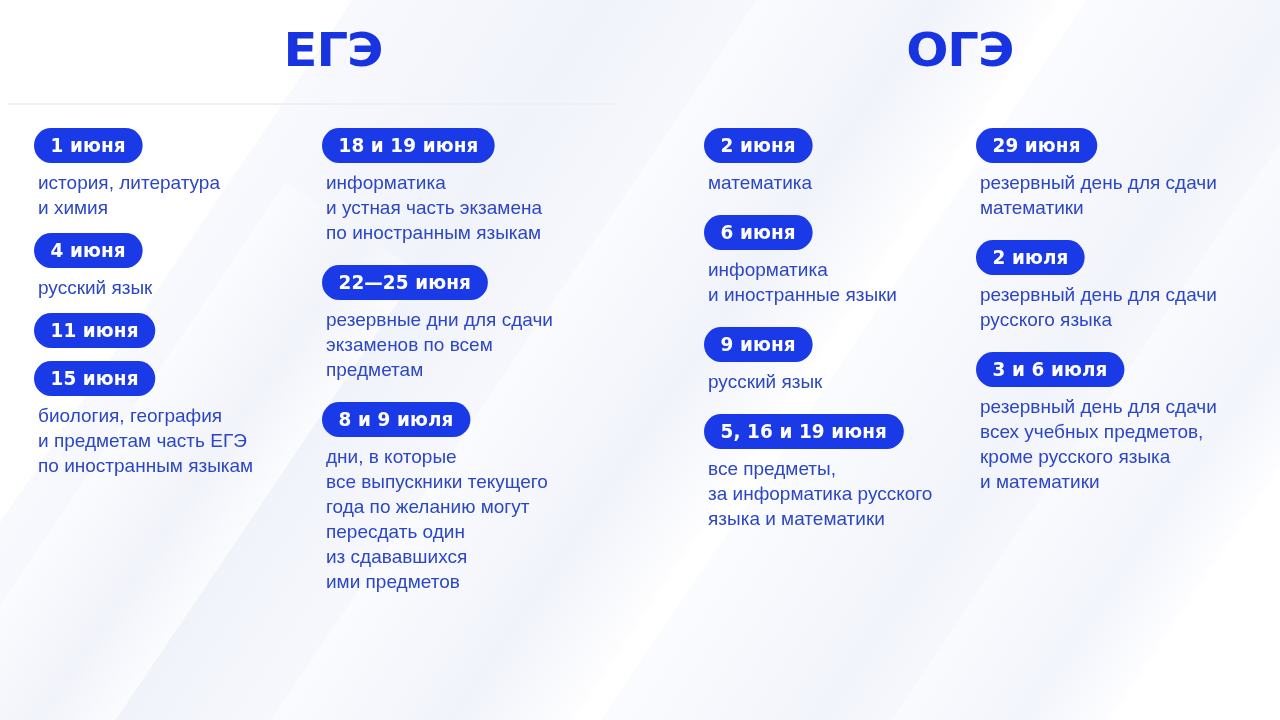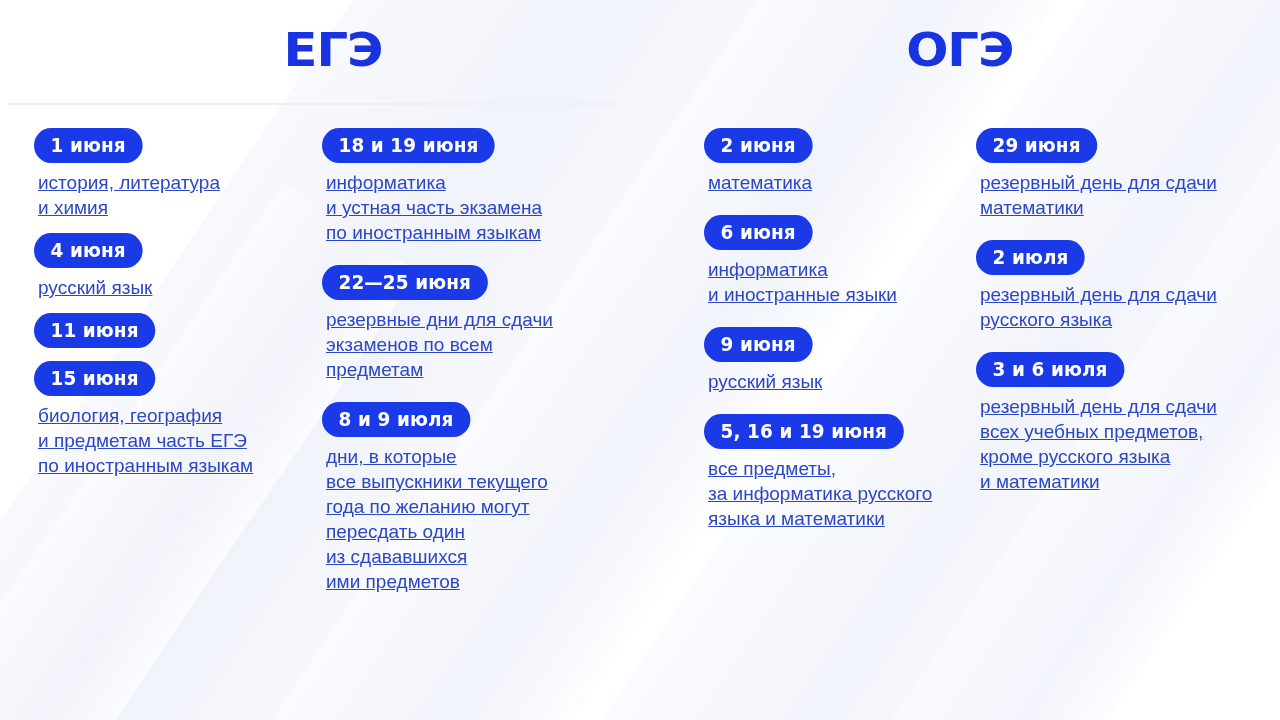--- a/index.html
+++ b/index.html
@@ -77,21 +77,20 @@
     transform-origin:left center;
   }
 
   .desc{
     color:#2c47c6;
     font-size:19px;
     line-height:25px;
     margin:7px 0 0 4px;
     white-space:pre-line;
     font-family:"Liberation Sans","DejaVu Sans",sans-serif;
-    text-decoration:underline;
   }
 
   
   .gap-lg{margin-bottom:20px;}
   .gap-md{margin-bottom:13px;}
 </style>
 </head>
 <body>
 
 <div id="bg">

